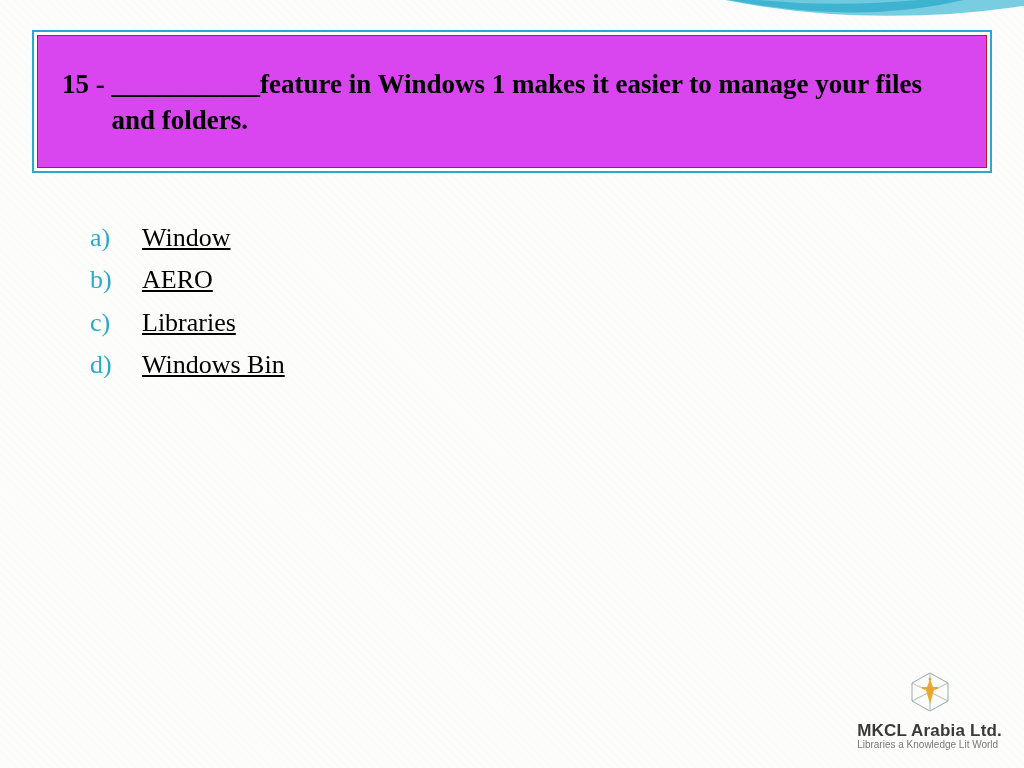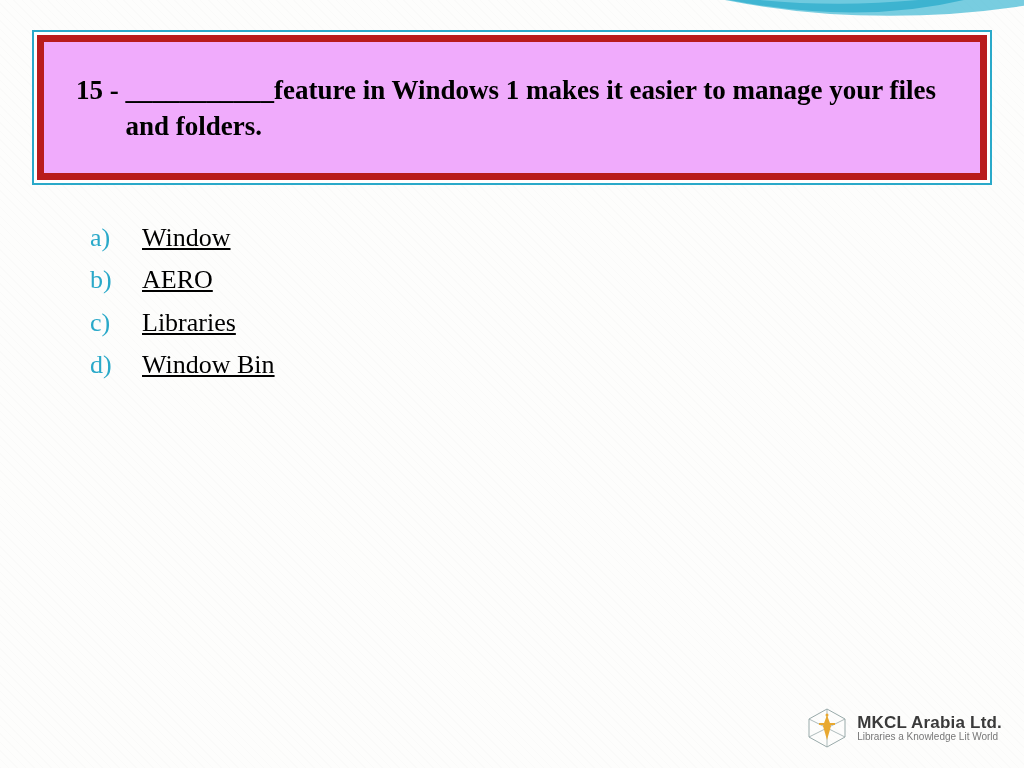--- a/index.html
+++ b/index.html
@@ -37,23 +37,23 @@
   .question-box-outer {
     position: absolute;
     top: 30px;
     left: 32px;
     right: 32px;
     border: 2px solid #2aa9c9;
     padding: 3px;
     background: #fff;
   }
   .question-box-inner {
-    border: 7px solid #b91c1c;
-    padding: 30px 24px 28px 32px;
-    background: #f0abfc;
+    border: 1px solid #b91c1c;
+    padding: 30px 24px 28px 24px;
+    background: #d946ef;
   }
   .question-text {
     font-size: 27px;
     font-weight: bold;
     color: #000;
     line-height: 1.35;
     display: flex;
   }
   .q-number {
     white-space: pre;
@@ -83,20 +83,21 @@
     font-family: Georgia, serif;
     text-decoration: underline;
   }
   .footer-logo {
     position: absolute;
     bottom: 18px;
     right: 22px;
     display: flex;
     align-items: center;
     gap: 8px;
+    flex-direction: column;
   }
   .logo-mark {
     width: 44px;
     height: 44px;
   }
   .logo-text-block {
     display: flex;
     flex-direction: column;
     line-height: 1.05;
   }
@@ -145,21 +146,21 @@
   <div class="option">
     <span class="option-letter">b)</span>
     <span class="option-text">AERO</span>
   </div>
   <div class="option">
     <span class="option-letter">c)</span>
     <span class="option-text">Libraries</span>
   </div>
   <div class="option">
     <span class="option-letter">d)</span>
-    <span class="option-text">Window Bin</span>
+    <span class="option-text">Windows Bin</span>
   </div>
 </div>
 
 <div class="footer-logo">
   <svg class="logo-mark" viewBox="0 0 44 44">
     <polygon points="22,3 40,13 40,31 22,41 4,31 4,13" fill="none" stroke="#9aa" stroke-width="1"></polygon>
     <line x1="22" y1="3" x2="22" y2="41" stroke="#9aa" stroke-width="0.8"></line>
     <line x1="4" y1="13" x2="40" y2="31" stroke="#9aa" stroke-width="0.8"></line>
     <line x1="40" y1="13" x2="4" y2="31" stroke="#9aa" stroke-width="0.8"></line>
     <polygon points="22,9 26,20 22,34 18,20" fill="#e8a830"></polygon>

